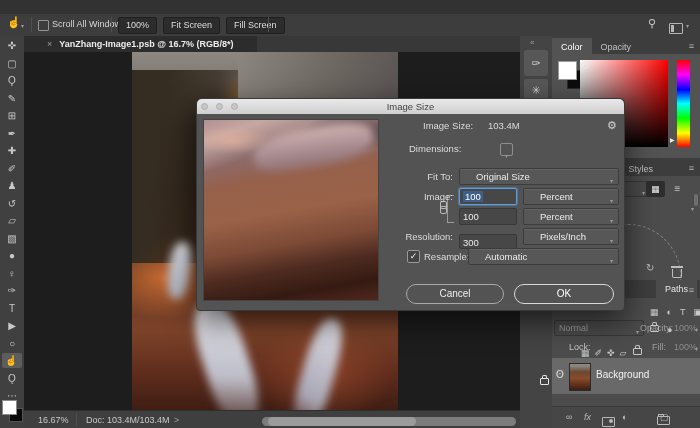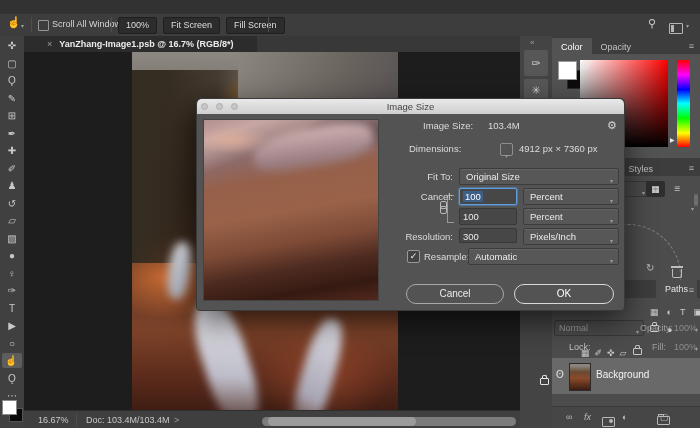--- a/index.html
+++ b/index.html
@@ -74,21 +74,21 @@
   .statusbar{left:24px;top:410px;width:496px;height:18px;background:#3f3f3f;border-top:1px solid #2e2e2e;font-size:9px;color:#c9c9c9;}
   
   .dlg{left:196px;top:98px;width:427px;height:211px;z-index:50;background:#535353;border-radius:5px 5px 4px 4px;
        box-shadow:0 10px 30px rgba(0,0,0,.6);border:1px solid #3a3a3a;}
   .dlgtitle{left:0;top:0;width:427px;height:15px;background:linear-gradient(#e9e9e9,#cfcfcf);border-radius:5px 5px 0 0;
        text-align:center;font-size:9.5px;line-height:15px;color:#434343;}
   .mc{top:4px;width:7px;height:7px;border-radius:50%;background:#c6c6c6;border:1px solid #aeaeae;box-sizing:border-box;}
   .dlab{font-size:9.5px;color:#dcdcdc;line-height:17px;}
   .rlab{text-align:right;width:100px;}
   .sel{background:#575757;border:1px solid #3c3c3c;box-shadow:inset 0 1px 0 rgba(255,255,255,.08);border-radius:2px;
-       font-size:9.5px;color:#ececec;line-height:15px;padding:0 6px;box-sizing:border-box;}
+       font-size:9.5px;color:#ececec;line-height:15px;padding:0 16px;box-sizing:border-box;}
   .sel .caret{position:absolute;right:5px;top:5px;}
   .inp{background:#474747;border:1px solid #383838;border-radius:2px;font-size:9.5px;color:#ececec;line-height:15px;padding:0 3px;box-sizing:border-box;}
   .inp.focus{border-color:#5c9dde;box-shadow:0 0 0 1px rgba(92,157,222,.45);}
   .hl{background:#3e6086;color:#fff;padding:0 2px;}
   .pill{border:1px solid #a8a8a8;border-radius:10px;font-size:10px;color:#ececec;text-align:center;line-height:18px;box-sizing:border-box;}
   .pill.default{border-color:#d9d9d9;color:#fff;}
   .preview{left:6px;top:20px;width:176px;height:182px;border:1px solid #434343;box-sizing:border-box;overflow:hidden;
     background:
       radial-gradient(ellipse 70px 26px at 85% 7%, rgba(58,48,54,.95), rgba(58,48,54,0) 72%),
       radial-gradient(ellipse 55px 20px at 16% 11%, rgba(224,176,156,.8), rgba(224,176,156,0) 70%),
@@ -265,43 +265,42 @@
     <div class="abs preview">
       <div class="pstreak"></div>
     </div>
     <span class="abs" style="left:410px;top:20px;font-size:11px;color:#d2d2d2;">⚙</span>
 
     <span class="abs dlab" style="left:226px;top:18px;">Image Size:</span>
     <span class="abs dlab" style="left:291px;top:18px;">103.4M</span>
 
     <span class="abs dlab" style="left:212px;top:41px;">Dimensions:</span>
     <span class="abs" style="left:303px;top:44px;width:11px;height:11px;border:1px solid #8e8e8e;border-radius:2px;text-align:center;"><span class="caret">▾</span></span>
-    <span class="abs dlab" style="left:322px;top:41px;">4912 px  ×  7360 px</span>
 
     <span class="abs dlab rlab" style="left:156px;top:69px;">Fit To:</span>
     <div class="abs sel" style="left:262px;top:69px;width:160px;height:17px;">
       <span>Original Size</span><span class="caret">▾</span>
     </div>
 
     <div class="abs" style="left:250px;top:96px;width:6px;height:26px;border-left:1px solid #9a9a9a;border-top:1px solid #9a9a9a;border-bottom:1px solid #9a9a9a;"></div>
     <div class="abs chain" style="left:242px;top:102px;"></div>
 
-    <span class="abs dlab rlab" style="left:156px;top:89px;">Cancel:</span>
+    <span class="abs dlab rlab" style="left:156px;top:89px;">Image:</span>
     <div class="abs inp focus" style="left:262px;top:89px;width:58px;height:17px;"><span class="hl">100</span></div>
     <div class="abs sel" style="left:326px;top:89px;width:96px;height:17px;">
       <span>Percent</span><span class="caret">▾</span>
     </div>
 
     <div class="abs inp" style="left:262px;top:109px;width:58px;height:17px;"><span>100</span></div>
     <div class="abs sel" style="left:326px;top:109px;width:96px;height:17px;">
       <span>Percent</span><span class="caret">▾</span>
     </div>
 
     <span class="abs dlab rlab" style="left:156px;top:129px;">Resolution:</span>
-    <div class="abs inp" style="left:262px;top:129px;width:58px;height:15px;"><span>300</span></div>
+    <div class="abs inp" style="left:262px;top:135px;width:58px;height:15px;"><span>300</span></div>
     <div class="abs sel" style="left:326px;top:129px;width:96px;height:17px;">
       <span>Pixels/Inch</span><span class="caret">▾</span>
     </div>
 
     <span class="abs" style="left:210px;top:151px;width:11px;height:11px;background:#434343;border:1px solid #9a9a9a;border-radius:2px;text-align:center;font-size:9px;line-height:11px;color:#f2f2f2;">✓</span>
     <span class="abs dlab" style="left:227px;top:149px;">Resample:</span>
     <div class="abs sel" style="left:271px;top:149px;width:151px;height:17px;">
       <span>Automatic</span><span class="caret">▾</span>
     </div>
 

